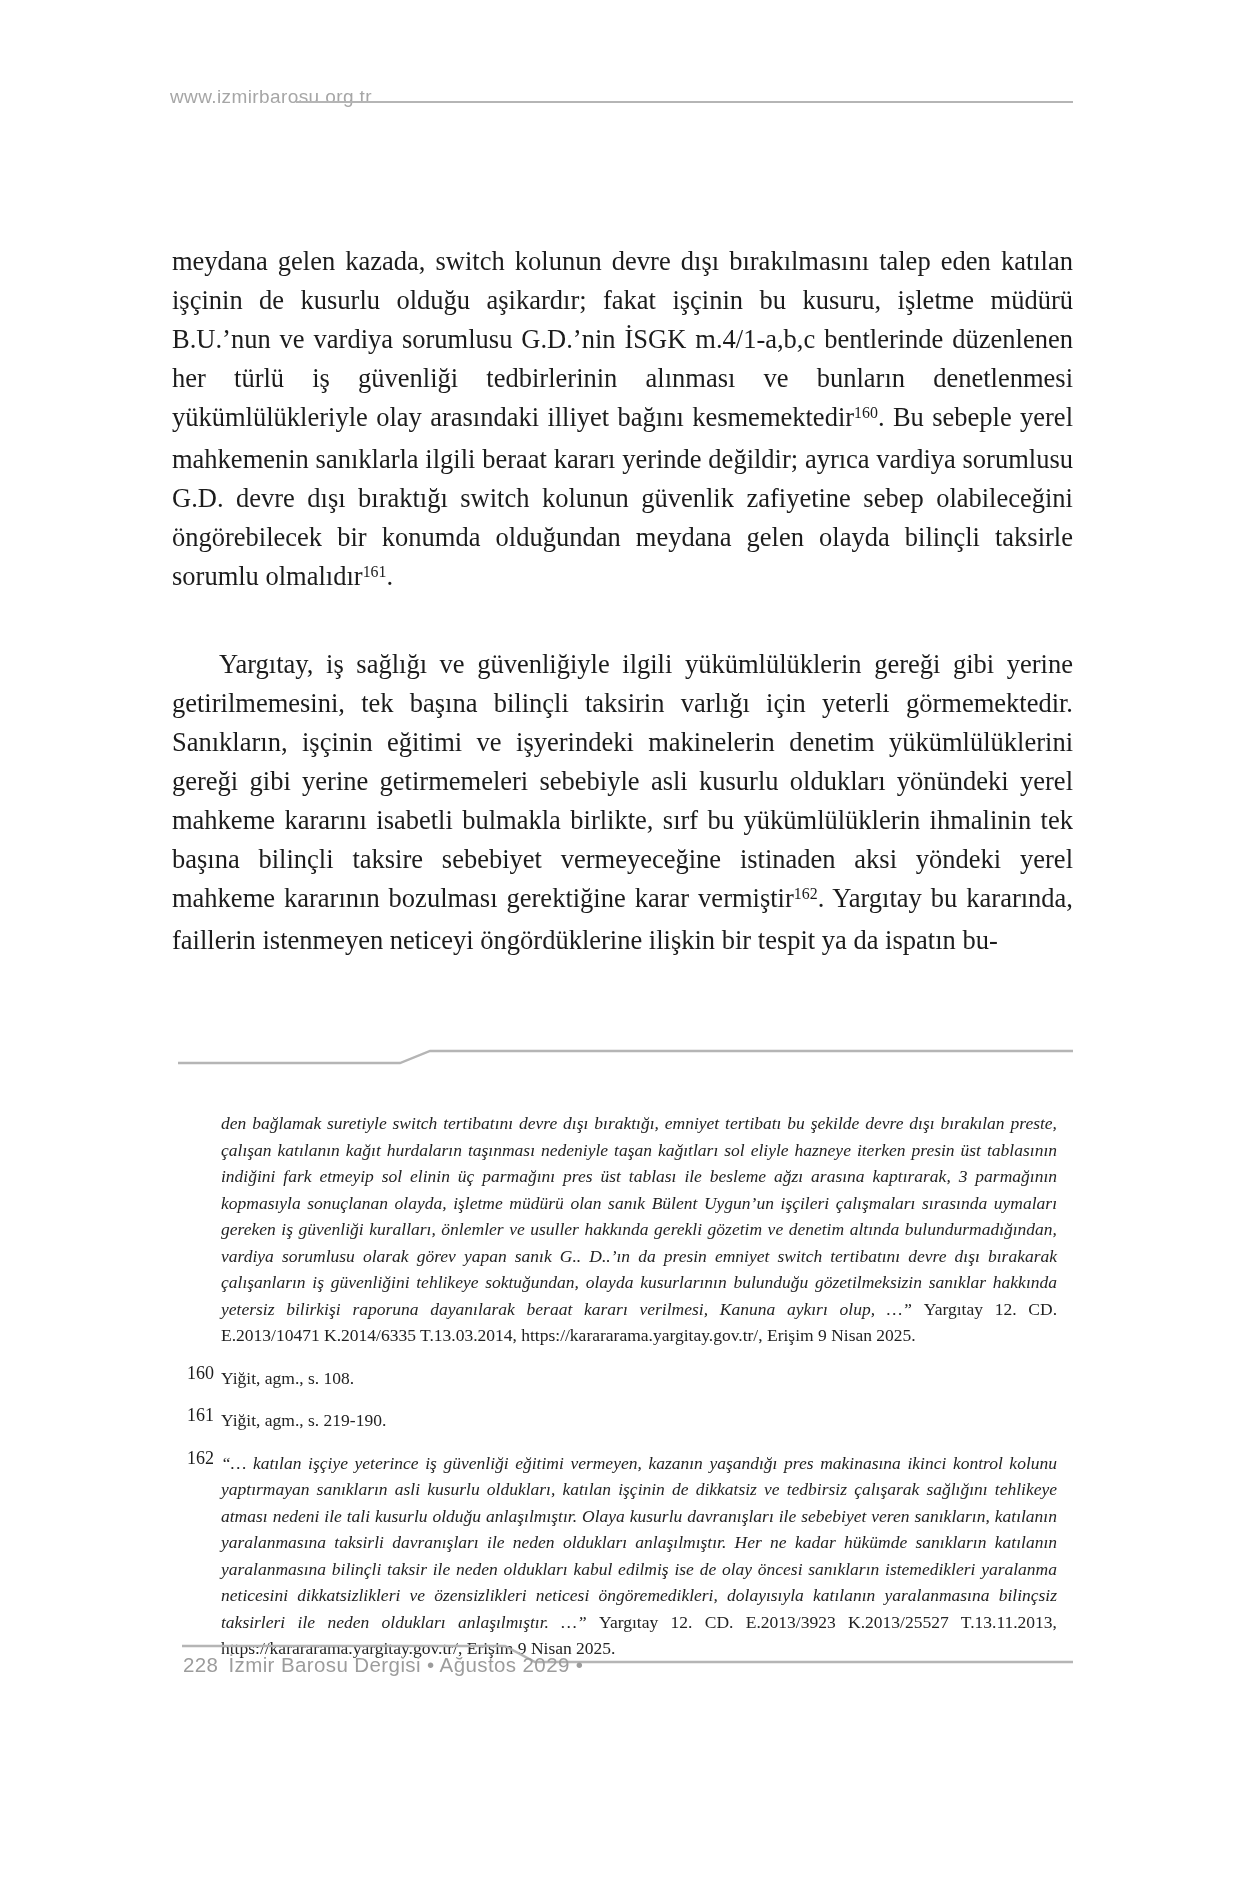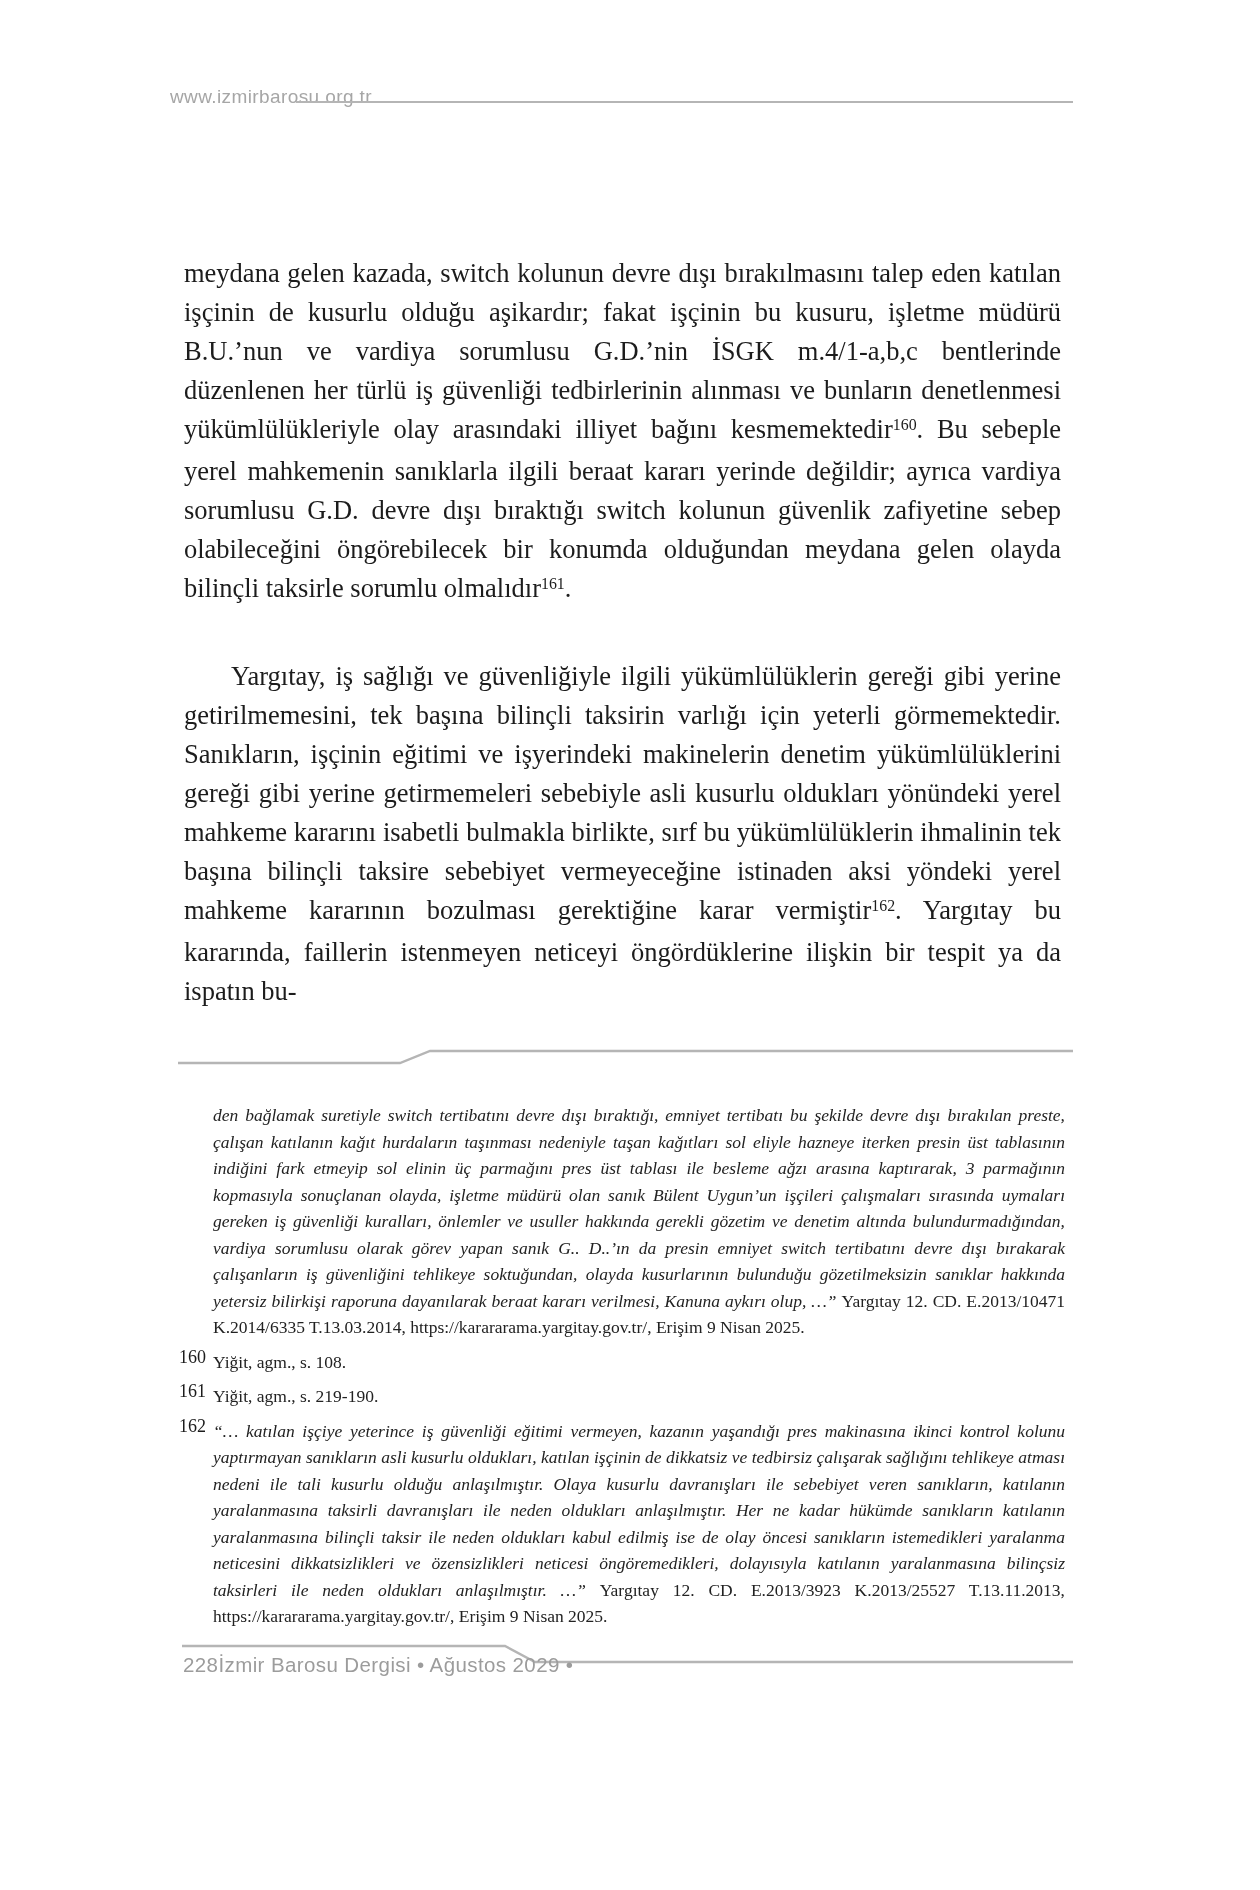--- a/index.html
+++ b/index.html
@@ -23,57 +23,57 @@
     width:777px; height:2px; background:#b5b5b5;
   }
 
   
   .article {
     position:absolute; left:172px; top:242px; width:901px;
     font-size:26.5px; line-height:39px;
     color:#1c1c1c;
     text-align:justify;
   }
-  .article p { margin:12px; }
+  .article p { margin:0; }
   .para-2 { margin-top:46px !important; text-indent:47px; }
   .ref {
     font-size:60%;
     position:relative; top:-0.52em;
     letter-spacing:0;
   }
 
   
   .fn-sep { position:absolute; left:172px; top:1049px; width:901px; height:18px; }
 
   
   .footnotes {
     position:absolute; left:205px; top:1094px; width:868px;
     font-size:17.5px; line-height:26.5px;
     color:#222222;
     text-align:justify;
   }
-  .fn { position:relative; margin:8px; }
+  .fn { position:relative; margin:16px; }
   .fn + .fn { margin-top:7px; }
   .fn-num {
     position:absolute; left:-34px; top:-5px;
     font-style:normal; font-size:18px; color:#1c1c1c;
   }
   .it { font-style:italic; }
   .rm { font-style:normal; }
 
   
   .footer-sep { position:absolute; left:172px; top:1644px; width:901px; height:22px; }
   .footer-text {
     position:absolute; left:183px; top:1653px;
     font-family:"Liberation Sans", sans-serif;
     font-size:20.5px; letter-spacing:0.4px;
     color:#9c9c9c;
     white-space:nowrap;
   }
-  .footer-text .sp { }
+  .footer-text .sp { margin-right:10px; }
 </style>
 </head>
 <body>
 
 <div id="page">
 
   <div>
     <span class="site-url">www.izmirbarosu.org.tr</span>
     <div class="header-rule"></div>
   </div>

